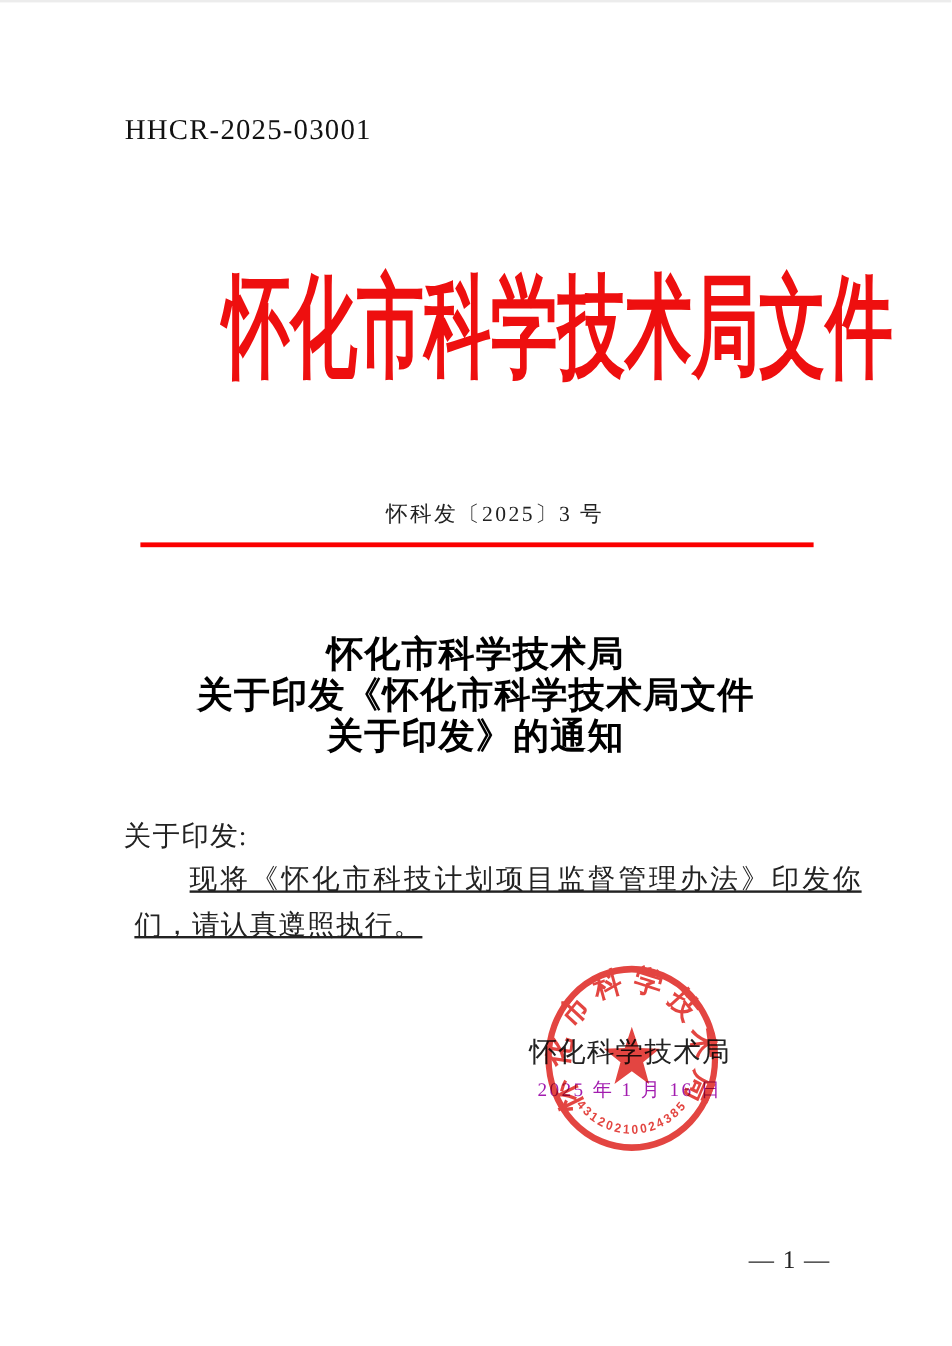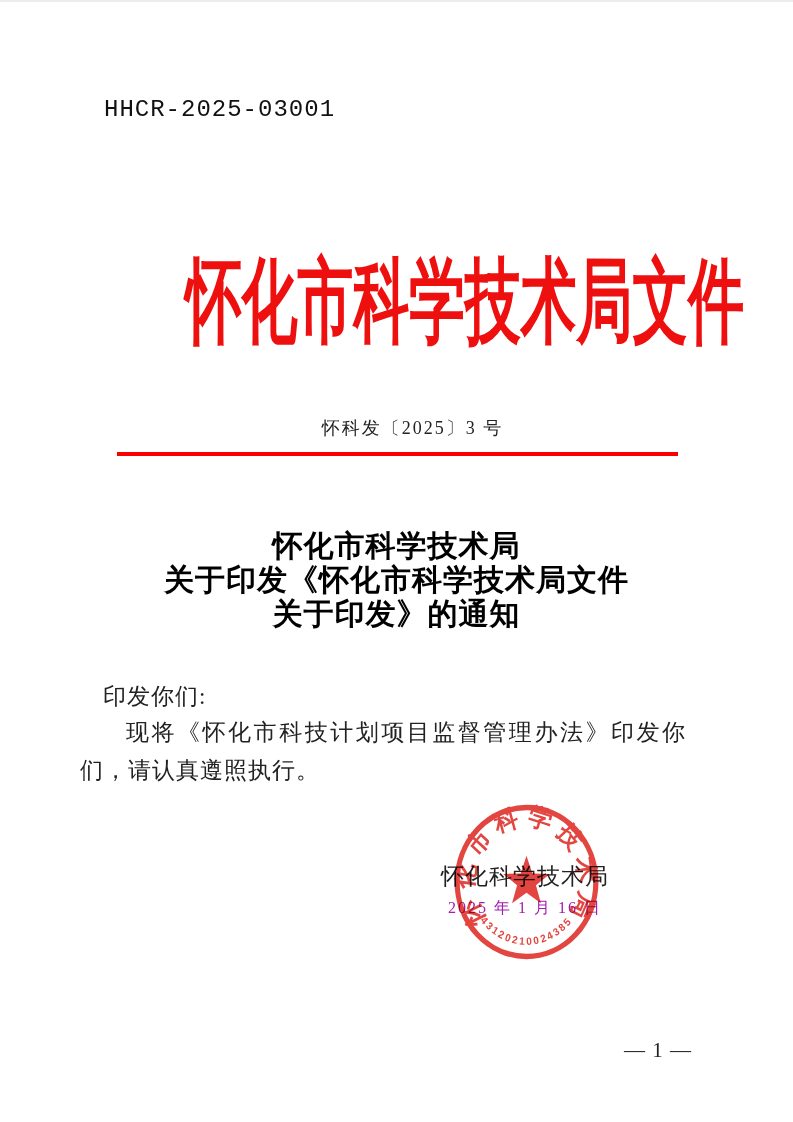--- a/index.html
+++ b/index.html
@@ -19,35 +19,34 @@
   .scan-edge-top {
     position: absolute;
     top: 0; left: 0; right: 0;
     height: 2px;
     background: #ececec;
   }
   .doc-code {
     position: absolute;
     left: 104px;
     top: 96px;
-    font-family: Liberation Mono, monospace;
+    font-family: Liberation Serif, serif;
     font-size: 24px;
     letter-spacing: 1px;
     color: #111;
     white-space: nowrap;
   }
   .banner {
     position: absolute;
     top: 222px;
     left: 0;
     width: 100%;
     text-align: center;
     line-height: 104px;
     height: 104px;
-    margin-top: 28px;
   }
   .banner-text {
     display: inline-block;
     white-space: nowrap;
     font-size: 93px;
     font-weight: bold;
     color: #ee0f0f;
     transform: scaleX(0.60);
     transform-origin: center center;
     font-family: "Liberation Serif", serif;
@@ -86,29 +85,30 @@
   .salutation {
     position: absolute;
     left: 103px;
     top: 681px;
     font-size: 23px;
     color: #222;
     letter-spacing: 1px;
   }
   .paragraph {
     position: absolute;
-    left: 80px;
+    left: 112px;
     top: 714px;
     width: 606px;
     font-size: 23px;
     line-height: 38px;
     color: #222;
     text-align: justify;
     text-indent: 2em;
     letter-spacing: 1px;
+    text-decoration: underline;
   }
   .signature-name {
     position: absolute;
     left: 441px;
     top: 861px;
     font-size: 23px;
     color: #222;
     letter-spacing: 1px;
     white-space: nowrap;
   }
@@ -157,21 +157,21 @@
   <div class="doc-number">怀科发〔2025〕3 号</div>
 
   <div class="red-rule"></div>
 
   <div class="doc-title">
     <div>怀化市科学技术局</div>
     <div>关于印发《怀化市科学技术局文件</div>
     <div>关于印发》的通知</div>
   </div>
 
-  <div class="salutation">印发你们:</div>
+  <div class="salutation">关于印发:</div>
 
   <div class="paragraph">现将《怀化市科技计划项目监督管理办法》印发你们，请认真遵照执行。</div>
 
   <div class="signature-name">怀化科学技术局</div>
 
   <div class="signature-date">2025 年 1 月 16 日</div>
 
   <svg class="seal" width="151" height="162" viewBox="0 0 160 160" preserveAspectRatio="none">
     <defs>
       <path id="sealTopArc" d="M 40.4 119.6 A 56 56 0 1 1 119.6 119.6" fill="none"></path>

